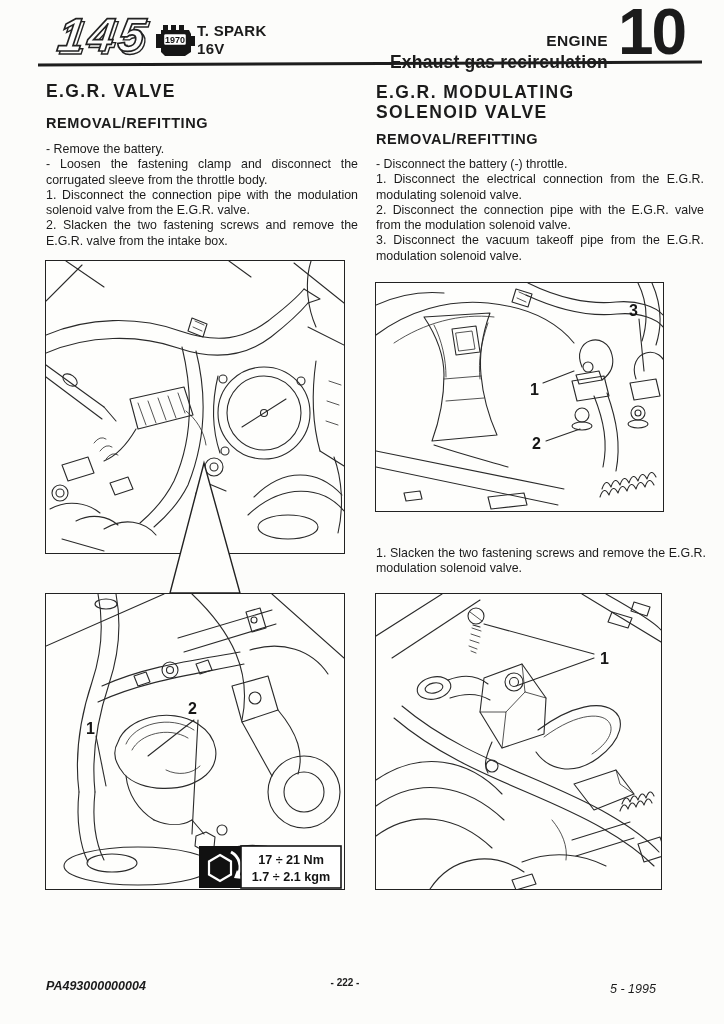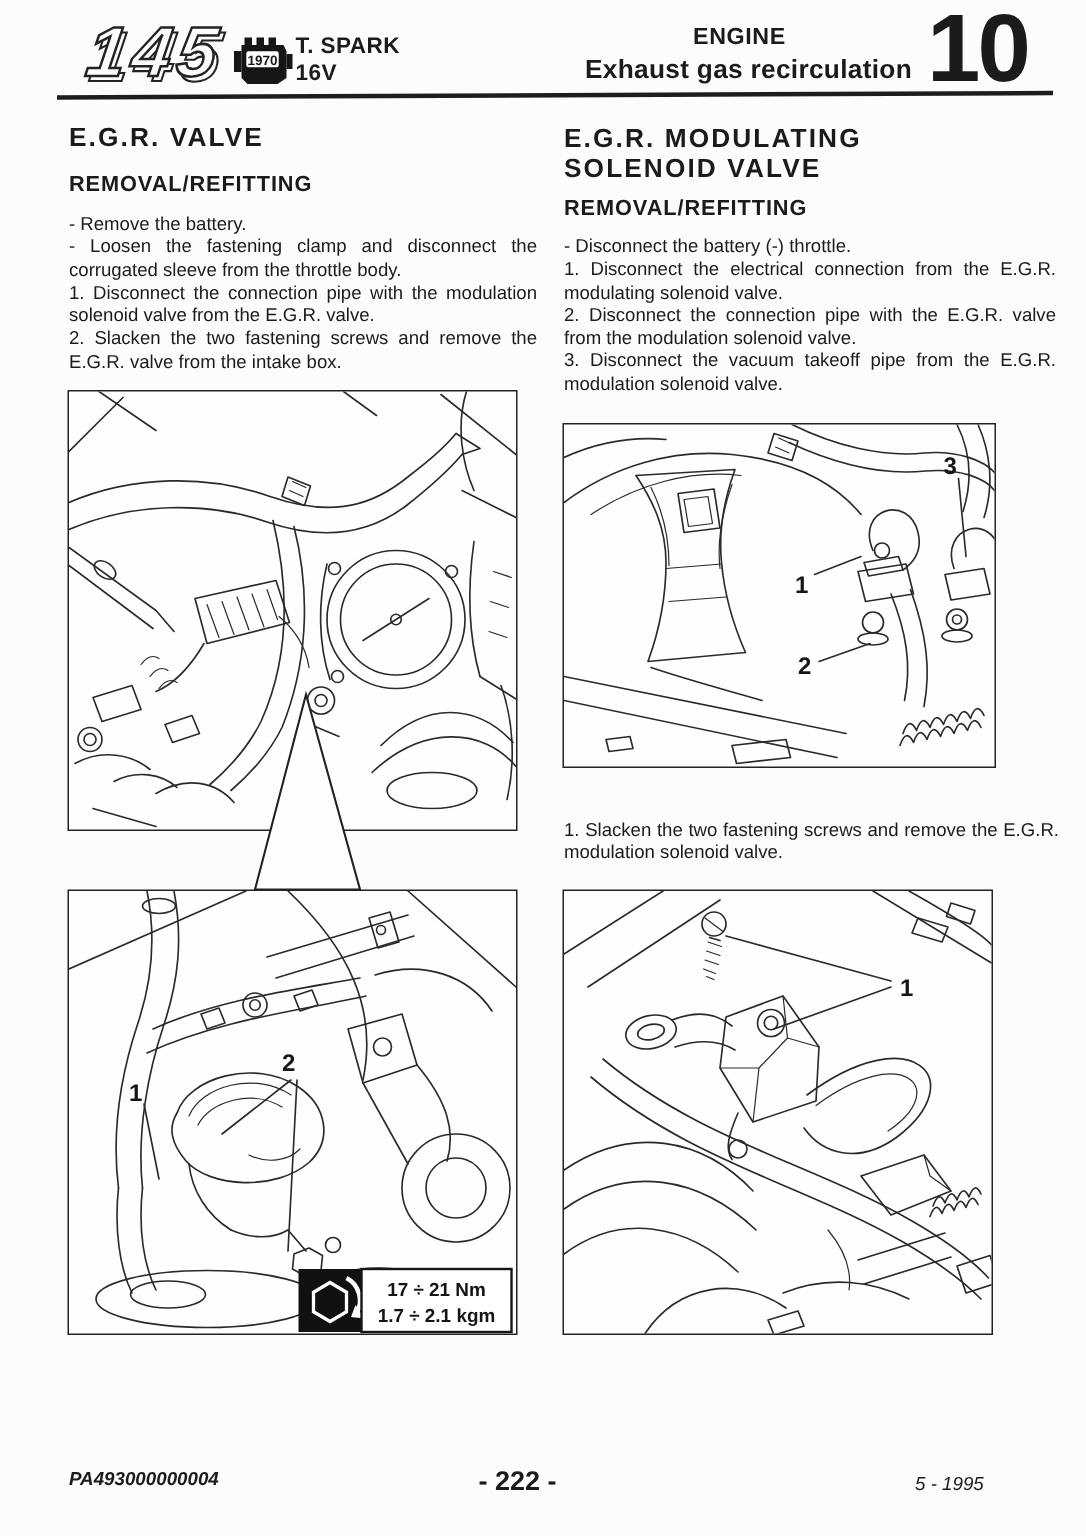--- a/index.html
+++ b/index.html
@@ -9,21 +9,21 @@
     font-family:"Liberation Sans", sans-serif;
   }
   .abs { position:absolute; }
 
   
   .hdr-logo { left:50px; top:8px; }
   .logo-back { fill:none; stroke:#232323; stroke-width:1.4; }
   .logo-front { fill:#fdfdfc; stroke:#232323; stroke-width:1.7; }
   .logo-text { font-family:"Liberation Sans", sans-serif; font-weight:700; font-style:italic; font-size:47px; letter-spacing:4px; }
   .engine-trim { left:197px; top:22px; font-weight:700; font-size:15px; line-height:18px; letter-spacing:.3px; }
-  .hdr-titles { right:116px; top:16px; text-align:center; }
+  .hdr-titles { right:116px; top:32px; text-align:right; }
   .hdr-engine { font-weight:700; font-size:15.5px; letter-spacing:.4px; }
   .hdr-subsection { font-weight:700; font-size:17.5px; letter-spacing:.2px; margin-top:2px;margin-left:12px; }
   .hdr-num { left:618px; top:0px; font-weight:700; font-size:64px; line-height:64px; letter-spacing:-2px;text-align:right; }
   .hdr-rule { left:38px; top:62px; width:664px; height:3px; background:#1d1d1d; transform:rotate(-0.25deg); }
 
   
   .h1 { font-weight:700; font-size:17.5px; letter-spacing:1.4px; line-height:19px; }
   .h2 { font-weight:700; font-size:14.5px; letter-spacing:.6px; }
   .body-text p { margin:0; font-size:12.4px; line-height:15.3px; text-align:justify; }
   .caption p { margin:0; font-size:12.4px; line-height:15.3px; text-align:justify; }
@@ -31,21 +31,21 @@
   
   .fig { border:1.6px solid #222; background:#fefefc; }
   .fig svg { display:block; }
   .ln { fill:none; stroke:#2a2a2a; stroke-width:1.1; stroke-linecap:round; stroke-linejoin:round; }
   .ln-thin { fill:none; stroke:#2a2a2a; stroke-width:.8; stroke-linecap:round; }
   .callout { font-family:"Liberation Sans", sans-serif; font-weight:700; font-size:16px; fill:#161616; }
   .torq-txt { font-family:"Liberation Sans", sans-serif; font-weight:700; font-size:12.6px; fill:#141414; }
 
   
   .ft { font-size:12.5px; font-style:italic; }
-  .ft-page { font-style:normal; font-weight:700; font-size:18px; text-align:center; }
+  .ft-page { font-style:normal; font-weight:700; font-size:10px; text-align:center; }
 </style>
 </head>
 <body>
 
 <div class="page">
 
   <div class="abs hdr-logo">
     <svg width="112" height="54" viewBox="0 0 112 54">
       <g class="logo-text" transform="skewX(-8) translate(12,0)">
         <text class="logo-back" x="3" y="46">145</text>

